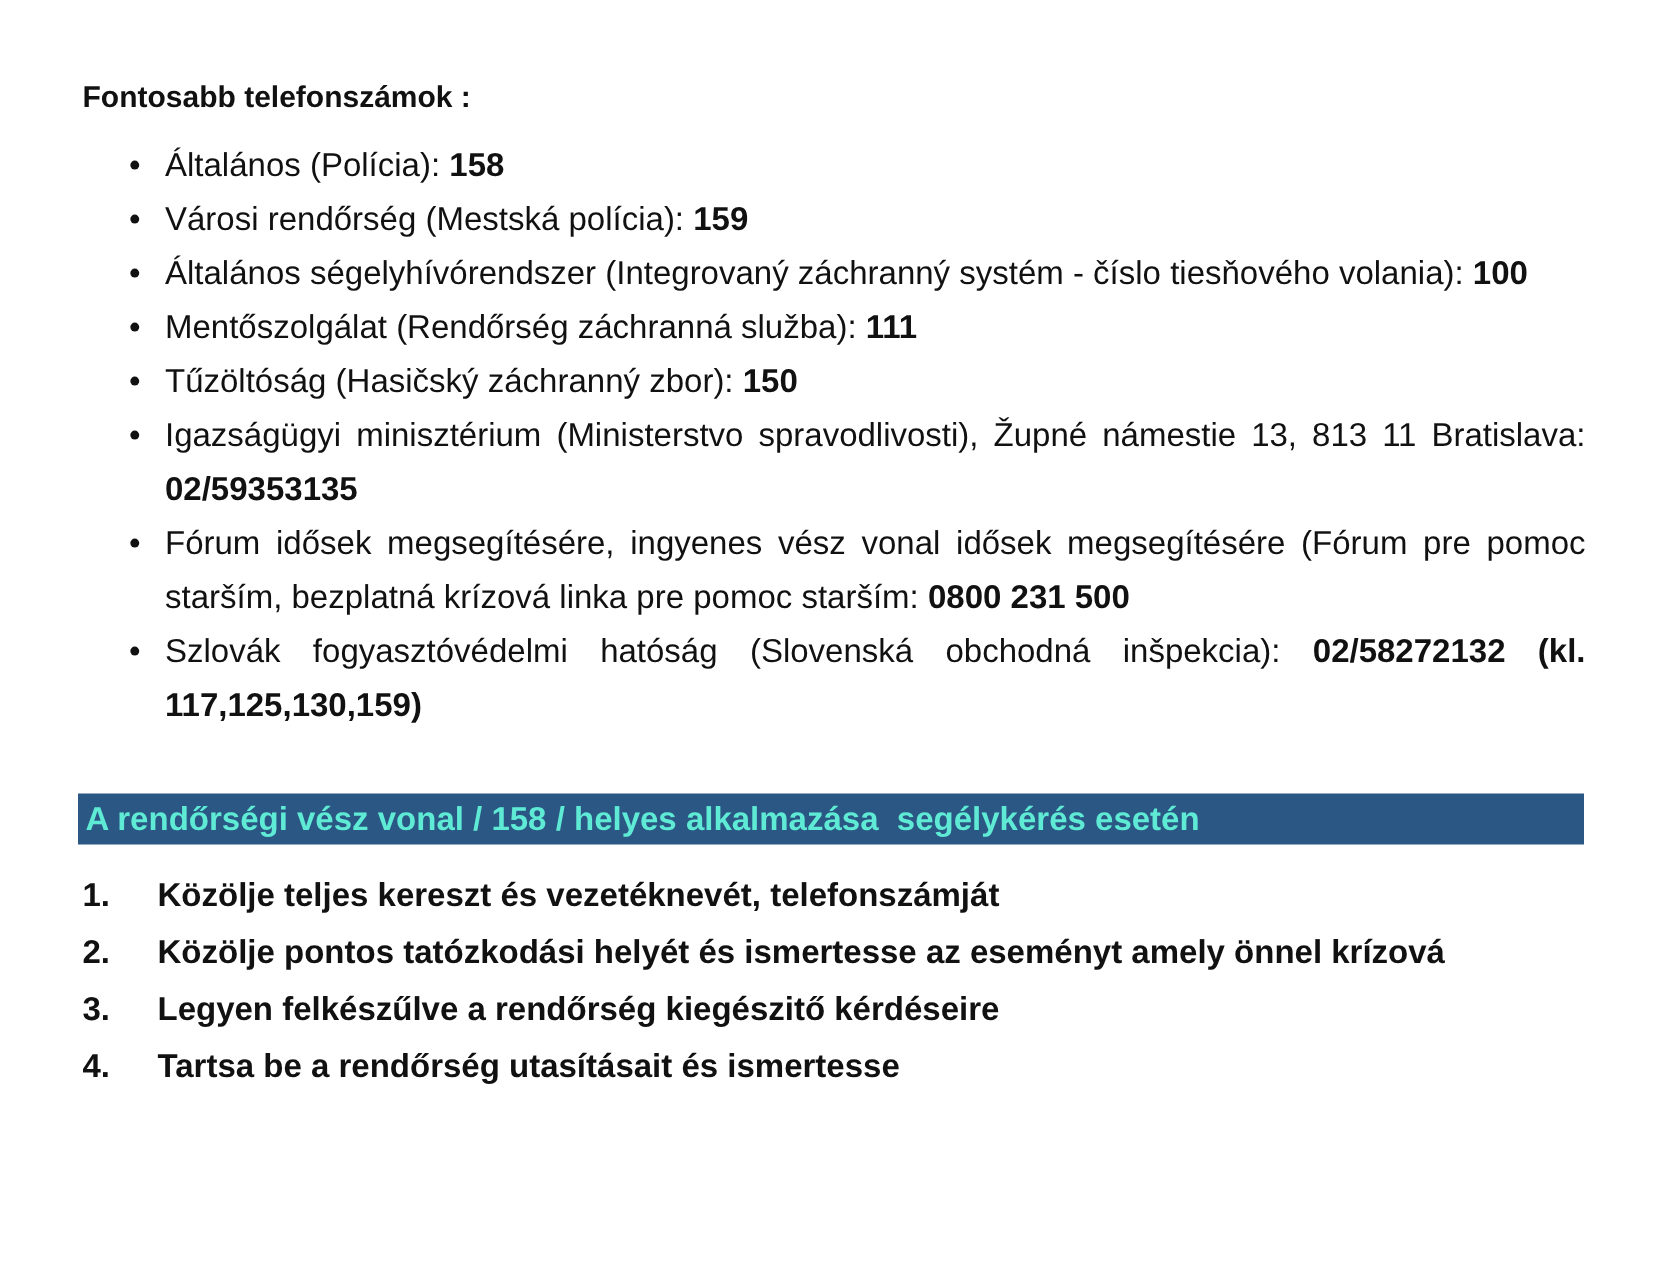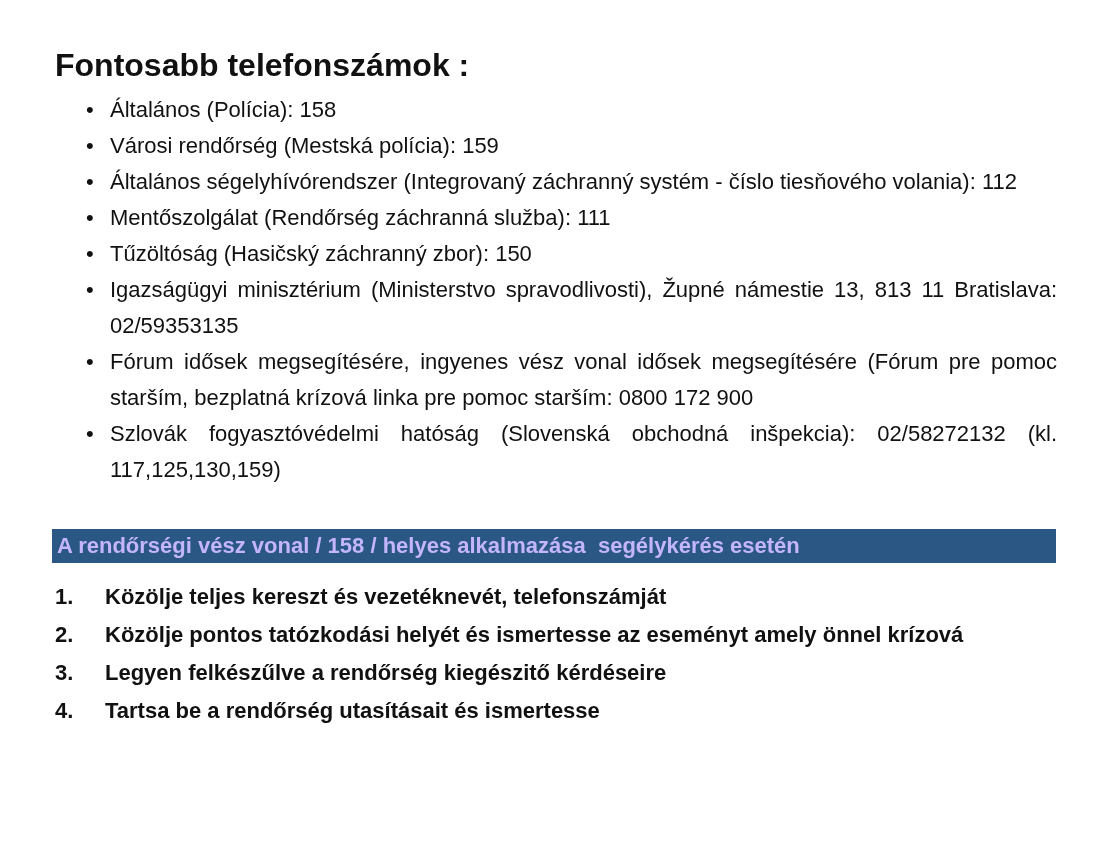--- a/index.html
+++ b/index.html
@@ -9,47 +9,47 @@
     height: 853px;
     background: #ffffff;
     color: #111111;
     font-family: "Liberation Sans", sans-serif;
     overflow: hidden;
     box-sizing: border-box;
   }
   .content { padding: 50px 54px 0 55px; }
 
   .doc-title {
-    font-size: 32px;
+    font-size: 20px;
     font-weight: bold;
     line-height: 30px;
     margin: 0 0 12px 0;
   }
 
   .phone-list { margin: 0; padding: 0; }
   .b-item {
     display: flex;
     font-size: 22px;
     line-height: 36px;
   }
   .b-marker {
     flex: none;
     width: 55px;
     padding-left: 31px;
     box-sizing: border-box;
   }
   .b-text { flex: 1; text-align: justify; }
-  .b-text strong, .phone-number { font-weight: normal; }
+  .b-text strong, .phone-number { font-weight: bold; }
 
   .section-bar {
     margin: 41px 0 0 -3px;
     width: 1004px;
     height: 34px;
     background: #2A5783;
-    color: #c4b5fd;
+    color: #5eead4;
     font-size: 22px;
     font-weight: bold;
     line-height: 34px;
     padding-left: 5px;
     box-sizing: border-box;
     white-space: pre;
     overflow: hidden;
   }
 
   .steps { margin-top: 16px; }
@@ -77,41 +77,41 @@
         <span class="b-text"><span>Általános (Polícia): </span><strong class="phone-number">158</strong></span>
       </div>
 
       <div class="b-item">
         <span class="b-marker">•</span>
         <span class="b-text"><span>Városi rendőrség (Mestská polícia): </span><strong class="phone-number">159</strong></span>
       </div>
 
       <div class="b-item">
         <span class="b-marker">•</span>
-        <span class="b-text"><span>Általános ségelyhívórendszer  (Integrovaný záchranný systém - číslo tiesňového volania): </span><strong class="phone-number">112</strong></span>
+        <span class="b-text"><span>Általános ségelyhívórendszer  (Integrovaný záchranný systém - číslo tiesňového volania): </span><strong class="phone-number">100</strong></span>
       </div>
 
       <div class="b-item">
         <span class="b-marker">•</span>
         <span class="b-text"><span>Mentőszolgálat (Rendőrség záchranná služba): </span><strong class="phone-number">111</strong></span>
       </div>
 
       <div class="b-item">
         <span class="b-marker">•</span>
         <span class="b-text"><span>Tűzöltóság (Hasičský záchranný zbor): </span><strong class="phone-number">150</strong></span>
       </div>
 
       <div class="b-item">
         <span class="b-marker">•</span>
         <span class="b-text"><span>Igazságügyi minisztérium (Ministerstvo spravodlivosti), Župné námestie 13, 813 11 Bratislava: </span><strong class="phone-number">02/59353135</strong></span>
       </div>
 
       <div class="b-item">
         <span class="b-marker">•</span>
-        <span class="b-text"><span>Fórum idősek megsegítésére, ingyenes vész vonal idősek megsegítésére (Fórum pre pomoc starším, bezplatná krízová linka pre pomoc starším:  </span><strong class="phone-number">0800 172 900</strong></span>
+        <span class="b-text"><span>Fórum idősek megsegítésére, ingyenes vész vonal idősek megsegítésére (Fórum pre pomoc starším, bezplatná krízová linka pre pomoc starším:  </span><strong class="phone-number">0800 231 500</strong></span>
       </div>
 
       <div class="b-item">
         <span class="b-marker">•</span>
         <span class="b-text"><span>Szlovák fogyasztóvédelmi hatóság (Slovenská obchodná inšpekcia): </span><strong class="phone-number">02/58272132 (kl. 117,125,130,159)</strong></span>
       </div>
 
     </div>
 
     <div class="section-bar">A rendőrségi vész vonal / 158 / helyes alkalmazása  segélykérés esetén</div>

